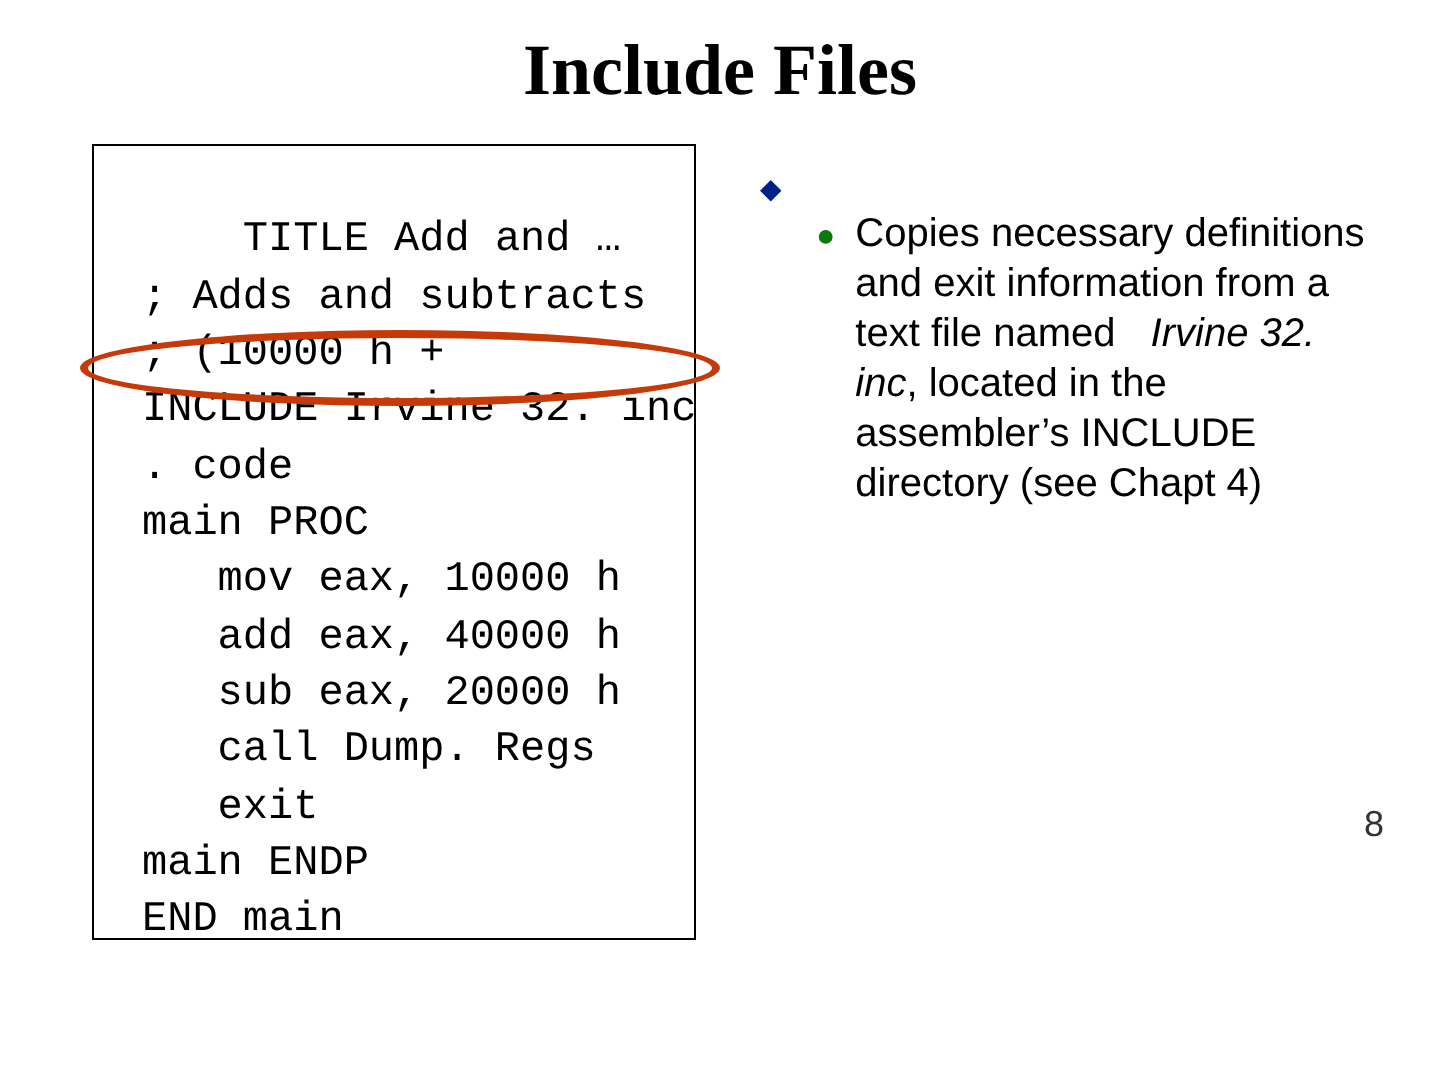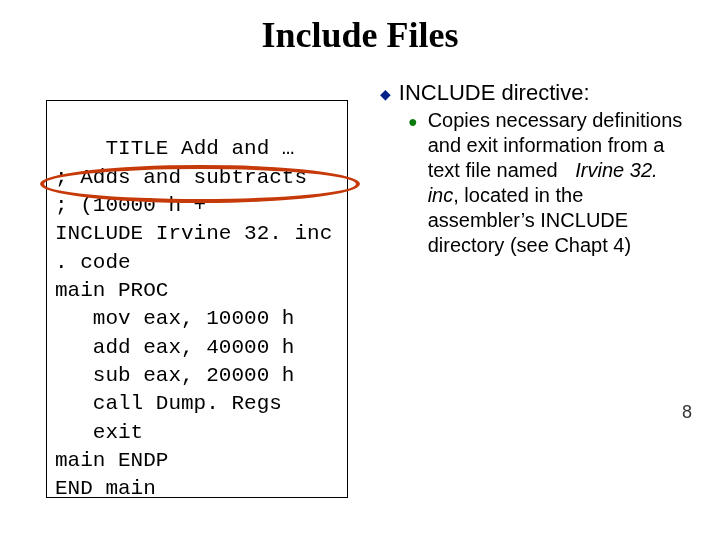--- a/index.html
+++ b/index.html
@@ -24,27 +24,27 @@
     left: 0;
     width: 720px;
     text-align: center;
     font-family: "Comic Sans MS", "Comic Sans", cursive;
     font-weight: bold;
     font-size: 36px;
     color: #000;
   }
   .codebox {
     position: absolute;
-    top: 100px;
+    top: 72px;
     left: 46px;
     width: 302px;
     height: 398px;
     border: 1px solid #000;
     box-sizing: border-box;
-    padding: 6px 8px;
+    padding: 6px 24px;
     font-family: "Courier New", Courier, monospace;
     font-size: 21px;
     line-height: 1.35;
     white-space: pre;
     overflow: hidden;
   }
   .highlight-oval {
     position: absolute;
     top: 165px;
     left: 40px;
@@ -122,21 +122,20 @@
 <span>   exit</span>
 <span>main ENDP</span>
 <span>END main</span>
   </div>
 
   <div class="highlight-oval"></div>
 
   <div class="rightcol">
     <div class="bullet-row">
       <span class="dia">◆</span>
-      <span>INCLUDE directive:</span>
     </div>
     <div class="sub-row">
       <span class="dot">●</span>
       <span><span>Copies necessary definitions and exit information from a text file named </span><span class="italic">Irvine 32. inc</span><span>, located in the assembler’s INCLUDE directory (see Chapt 4)</span></span>
     </div>
   </div>
 
   <div class="pagenum">8</div>
 
 </div>

